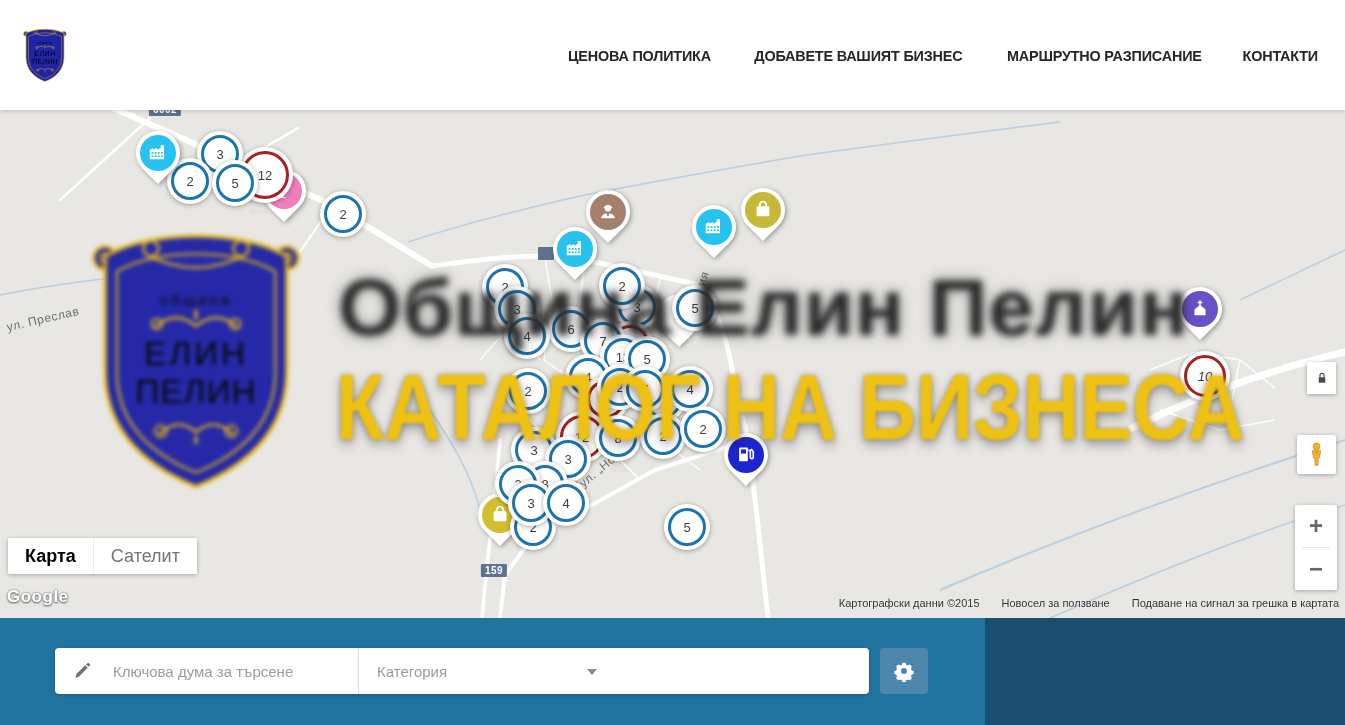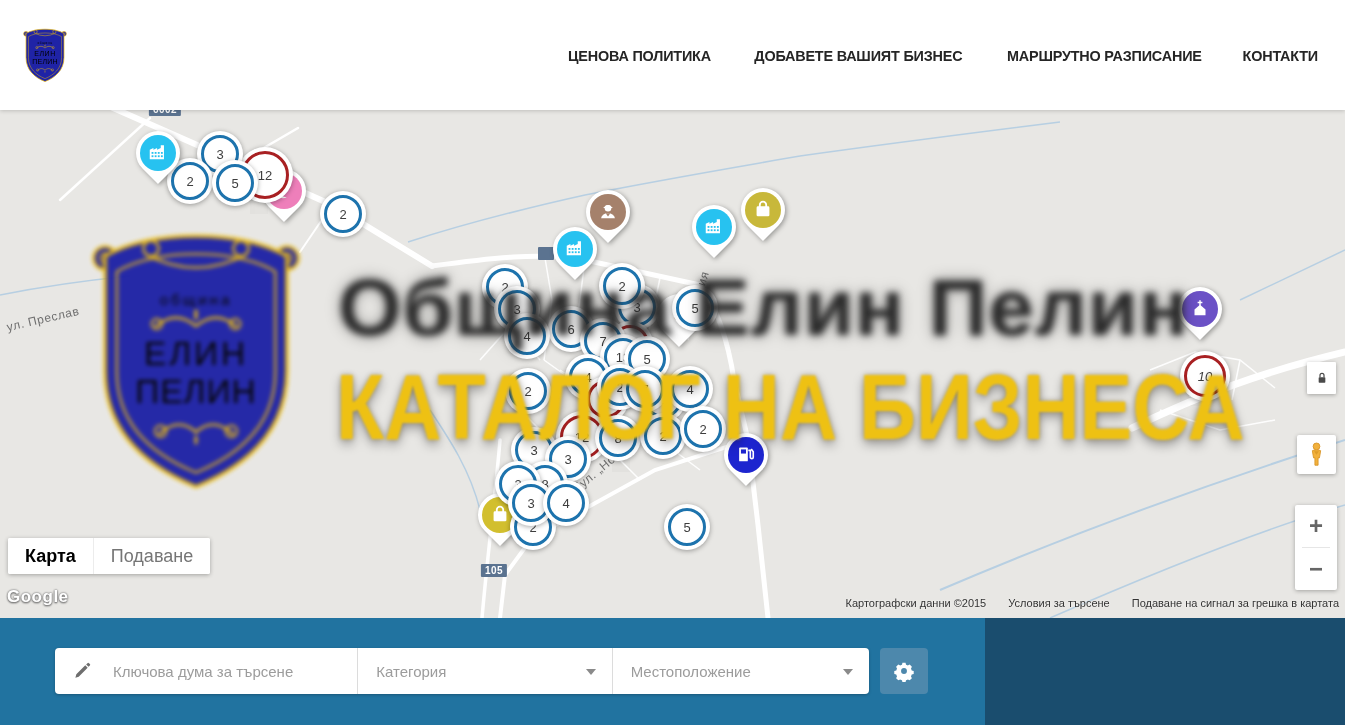--- a/index.html
+++ b/index.html
@@ -241,21 +241,21 @@
         <path d="M1150,260 l45,-18 l45,8 l35,28"></path>
           <path d="M1195,242 l-5,45"></path>
         <path d="M1240,250 l-8,40"></path>
           <path d="M1160,300 l60,20 l55,-10"></path>
       </g>
     </svg>
 
     <div>
         <div class="road-shield" style="left: 165px; top: -7px;">6002</div>
         <div class="road-shield" style="left: 546px; top: 137px;"></div>
-        <div class="road-shield" style="left: 494px; top: 454px;">105</div>
+        <div class="road-shield" style="left: 494px; top: 454px;">159</div>
       </div>
     <div>
         <div class="street-label" style="left: 43px; top: 209px; transform: translate(-50%, -50%) rotate(-13deg);">ул. Преслав</div>
         <div class="street-label" style="left: 608px; top: 352px; transform: translate(-50%, -50%) rotate(-40deg);">бул. „Новосел</div>
         <div class="street-label" style="left: 702px; top: 172px; transform: translate(-50%, -50%) rotate(-73deg);">ция</div>
       </div>
     <div style="position:absolute;inset:0;z-index:2;">
         <div class="marker pin" style="left: 262px; top: 59px; --pin: #ee7fba; --glyph: #ffffff;">
           <div class="pin-body"></div>
       <svg class="pin-icon" viewBox="0 0 24 24" style="color:#ffffff">
@@ -518,26 +518,26 @@
           <use href="#pegman-icon"></use>
         </svg>
     </div>
     <div class="ctl zoomctl">
       <div class="zoombtn">+</div>
       <div class="zoomdiv"></div>
       <div class="zoombtn">−</div>
     </div>
     <div class="ctl maptype">
       <div class="mt mt-map">Карта</div>
-      <div class="mt mt-sat">Подаване</div>
+      <div class="mt mt-sat">Сателит</div>
     </div>
     <div class="google-logo">Google</div>
     <div class="attribution">
       <span>Картографски данни ©2015</span>
-      <a>Условия за търсене</a>
+      <a>Новосел за ползване</a>
       <a>Подаване на сигнал за грешка в картата</a>
     </div>
   </div>
 
   <div class="header">
     <svg class="logo-wrap shield-svg" viewBox="0 0 230 290">
       <use href="#shield-emblem"></use>
     </svg>
     <div class="nav">
       <a>ЦЕНОВА ПОЛИТИКА</a>
@@ -553,24 +553,20 @@
       <div class="seg seg-keyword">
         <svg class="pencil" viewBox="0 0 24 24">
             <use href="#pencil-icon"></use>
           </svg>
         <input type="text" placeholder="Ключова дума за търсене" style="">
       </div>
       <div class="seg seg-cat">
         <span class="seg-label">Категория</span>
         <span class="caret"></span>
       </div>
-      <div class="seg seg-loc">
-        <span class="seg-label">Местоположение</span>
-        <span class="caret"></span>
-      </div>
     </div>
     <button class="gearbtn">
       <svg viewBox="0 0 24 24">
           <use href="#gear-icon"></use>
         </svg>
     </button>
   </div>
 
 </div>
 

